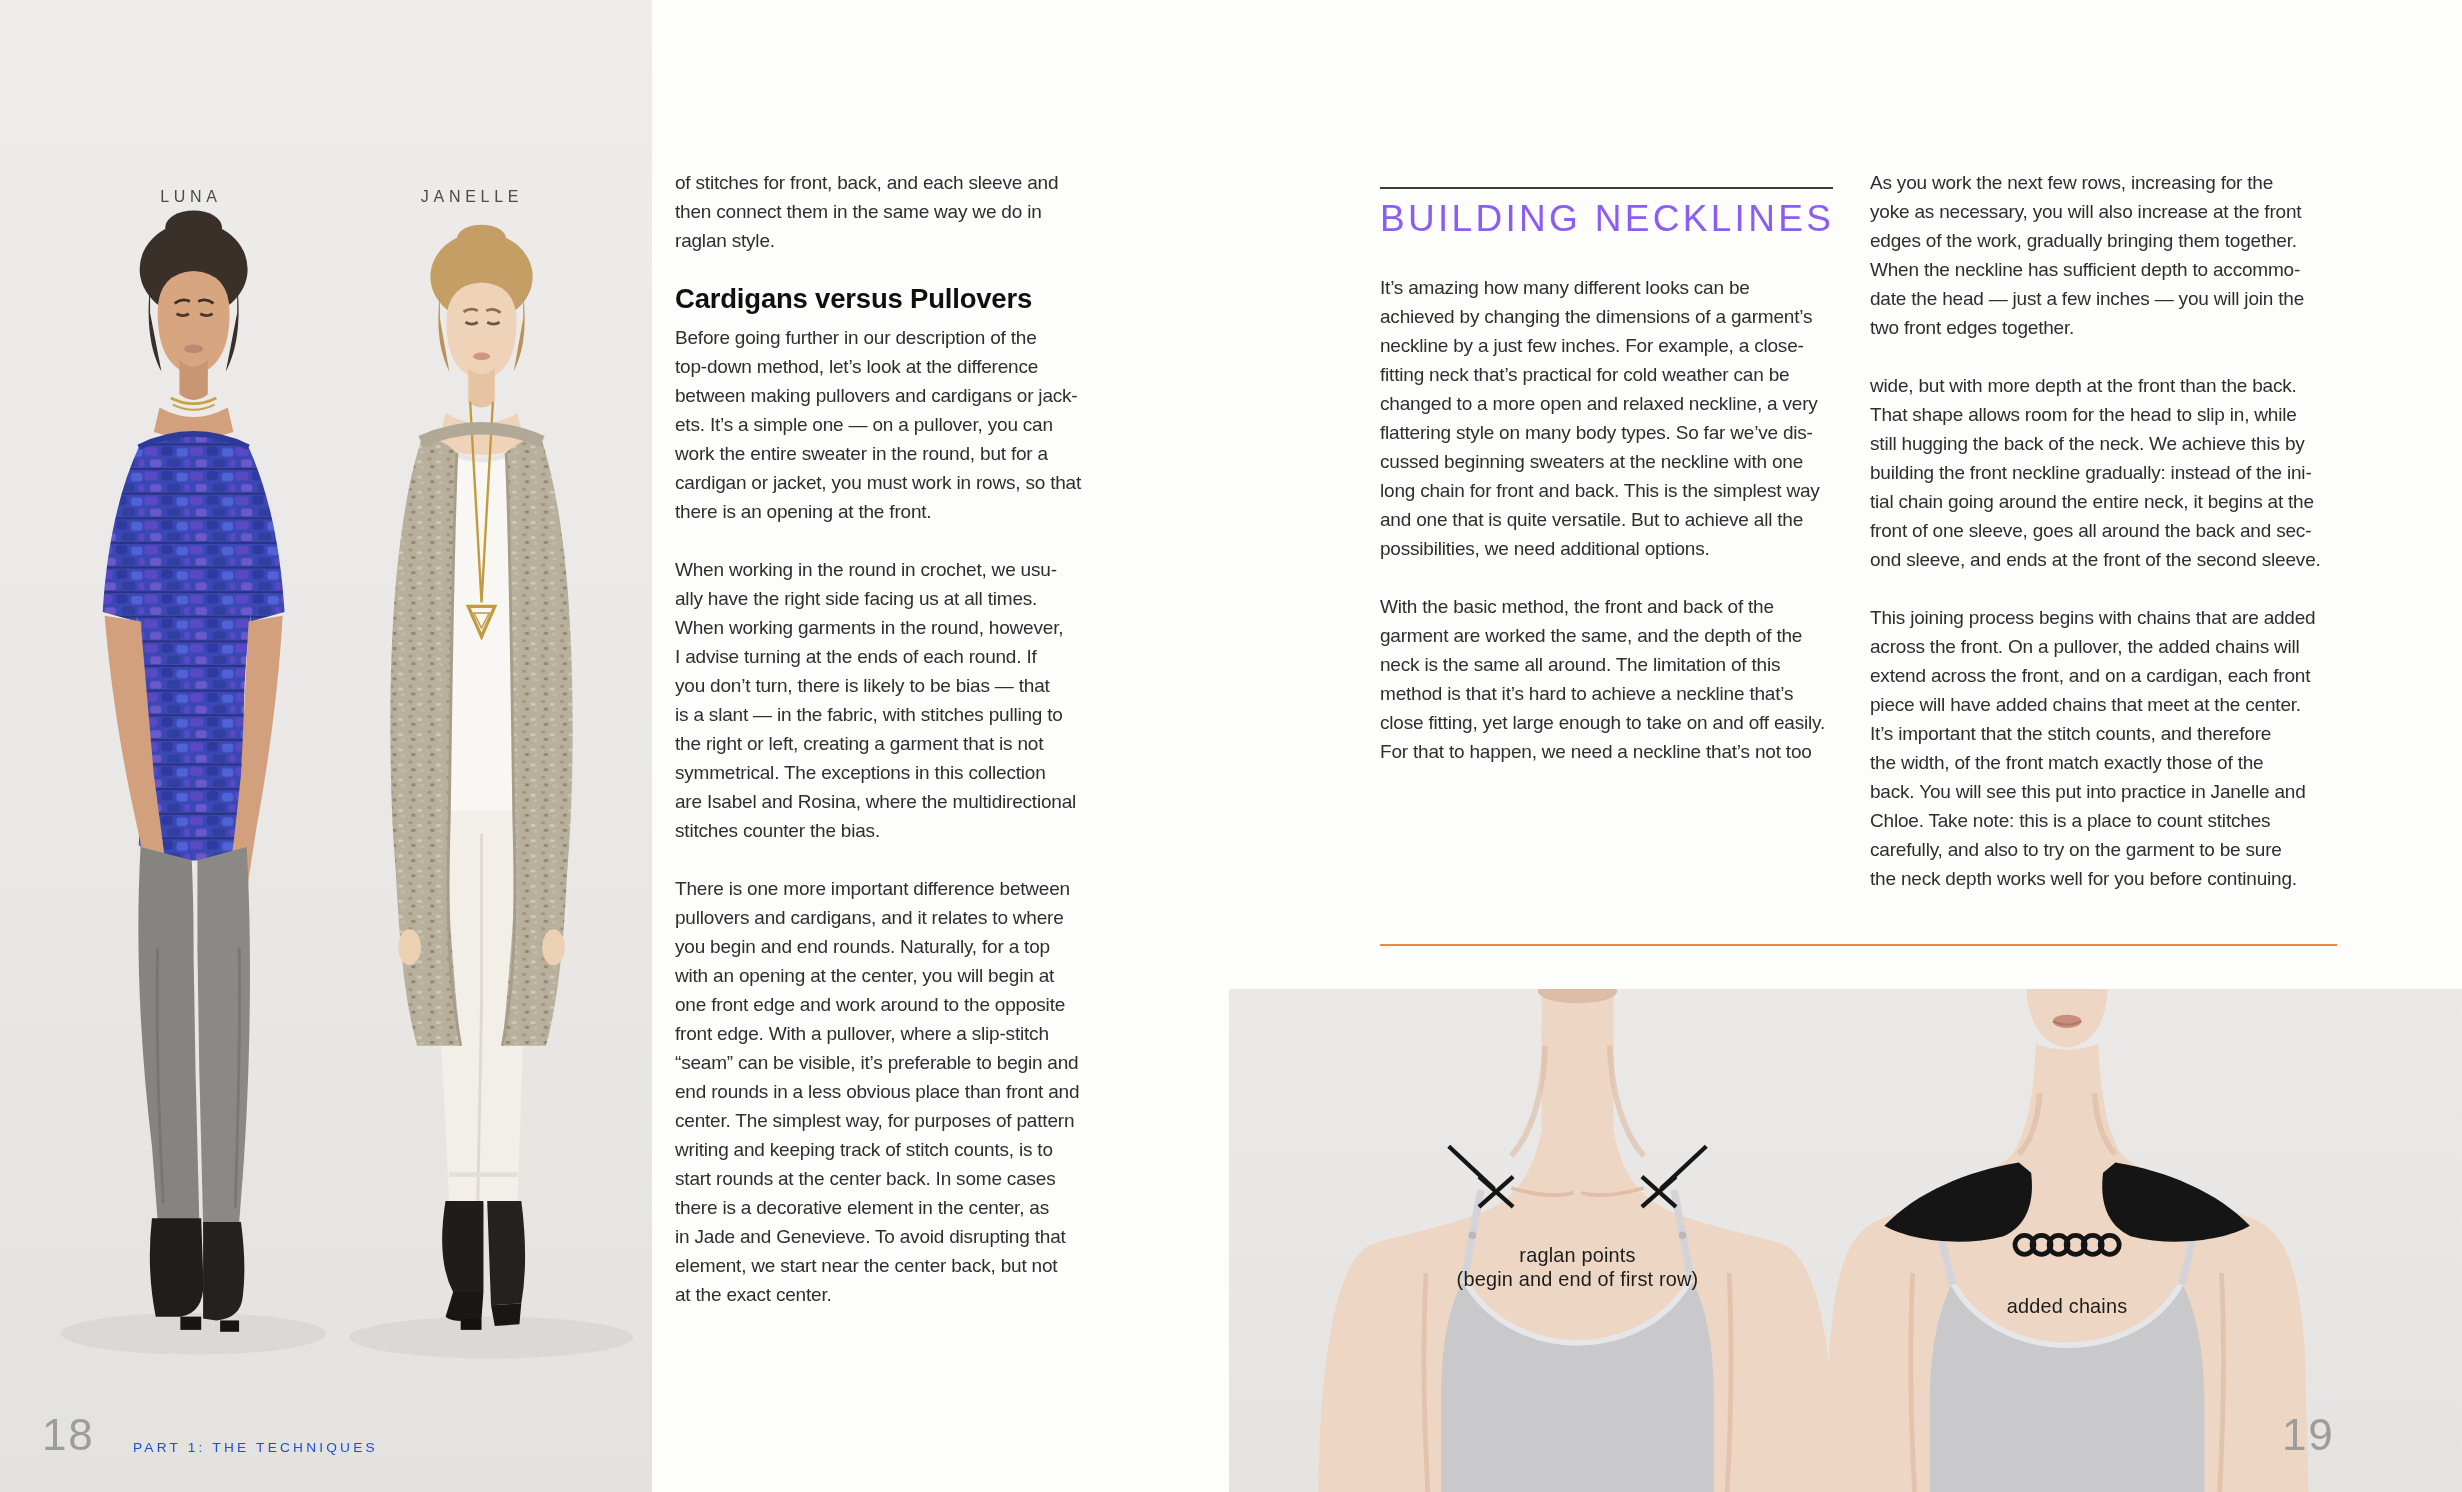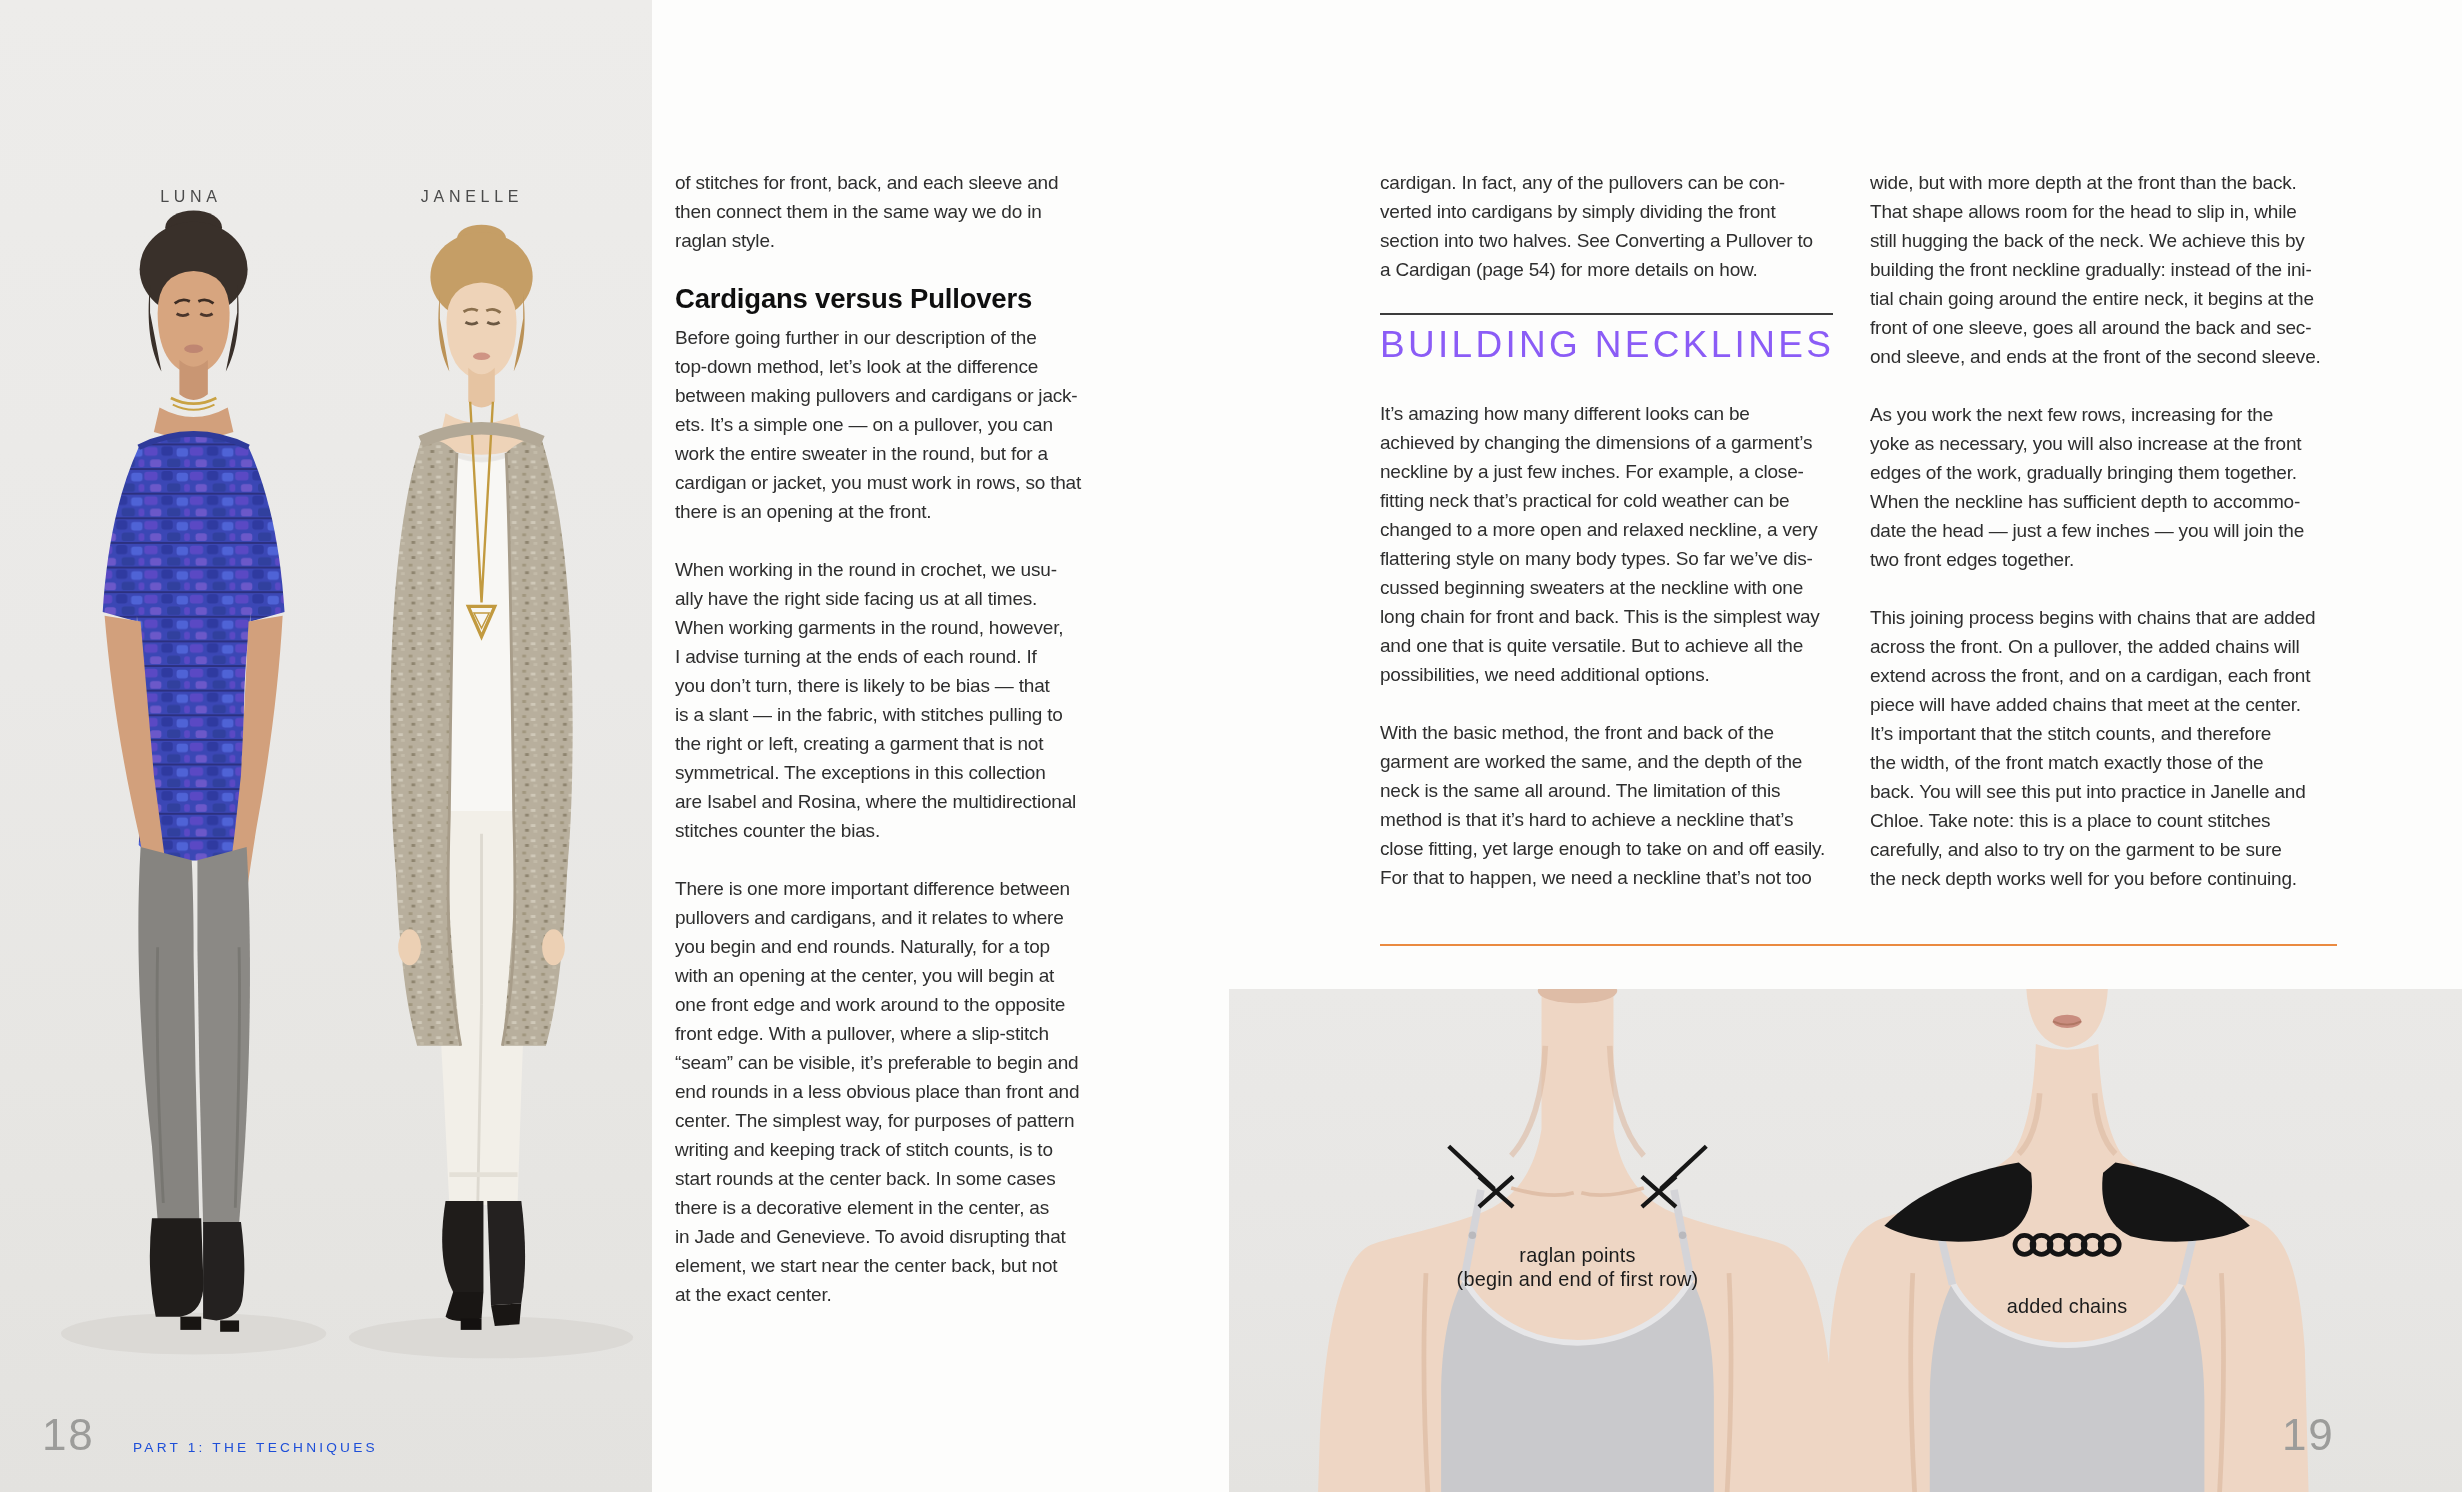--- a/index.html
+++ b/index.html
@@ -206,24 +206,20 @@
 center. The simplest way, for purposes of pattern
 writing and keeping track of stitch counts, is to
 start rounds at the center back. In some cases
 there is a decorative element in the center, as
 in Jade and Genevieve. To avoid disrupting that
 element, we start near the center back, but not
 at the exact center.</p>
 </div>
 
 <div class="col" id="col2">
-  <p>cardigan. In fact, any of the pullovers can be con-
-verted into cardigans by simply dividing the front
-section into two halves. See Converting a Pullover to
-a Cardigan (page 54) for more details on how.</p>
   <div class="rule"></div>
   <div class="h1">BUILDING NECKLINES</div>
   <p>It’s amazing how many different looks can be
 achieved by changing the dimensions of a garment’s
 neckline by a just few inches. For example, a close-
 fitting neck that’s practical for cold weather can be
 changed to a more open and relaxed neckline, a very
 flattering style on many body types. So far we’ve dis-
 cussed beginning sweaters at the neckline with one
 long chain for front and back. This is the simplest way
@@ -231,33 +227,33 @@
 possibilities, we need additional options.</p>
   <p>With the basic method, the front and back of the
 garment are worked the same, and the depth of the
 neck is the same all around. The limitation of this
 method is that it’s hard to achieve a neckline that’s
 close fitting, yet large enough to take on and off easily.
 For that to happen, we need a neckline that’s not too</p>
 </div>
 
 <div class="col" id="col3">
+  <p>As you work the next few rows, increasing for the
+yoke as necessary, you will also increase at the front
+edges of the work, gradually bringing them together.
+When the neckline has sufficient depth to accommo-
+date the head — just a few inches — you will join the
+two front edges together.</p>
   <p>wide, but with more depth at the front than the back.
 That shape allows room for the head to slip in, while
 still hugging the back of the neck. We achieve this by
 building the front neckline gradually: instead of the ini-
 tial chain going around the entire neck, it begins at the
 front of one sleeve, goes all around the back and sec-
 ond sleeve, and ends at the front of the second sleeve.</p>
-  <p>As you work the next few rows, increasing for the
-yoke as necessary, you will also increase at the front
-edges of the work, gradually bringing them together.
-When the neckline has sufficient depth to accommo-
-date the head — just a few inches — you will join the
-two front edges together.</p>
   <p>This joining process begins with chains that are added
 across the front. On a pullover, the added chains will
 extend across the front, and on a cardigan, each front
 piece will have added chains that meet at the center.
 It’s important that the stitch counts, and therefore
 the width, of the front match exactly those of the
 back. You will see this put into practice in Janelle and
 Chloe. Take note: this is a place to count stitches
 carefully, and also to try on the garment to be sure
 the neck depth works well for you before continuing.</p>

